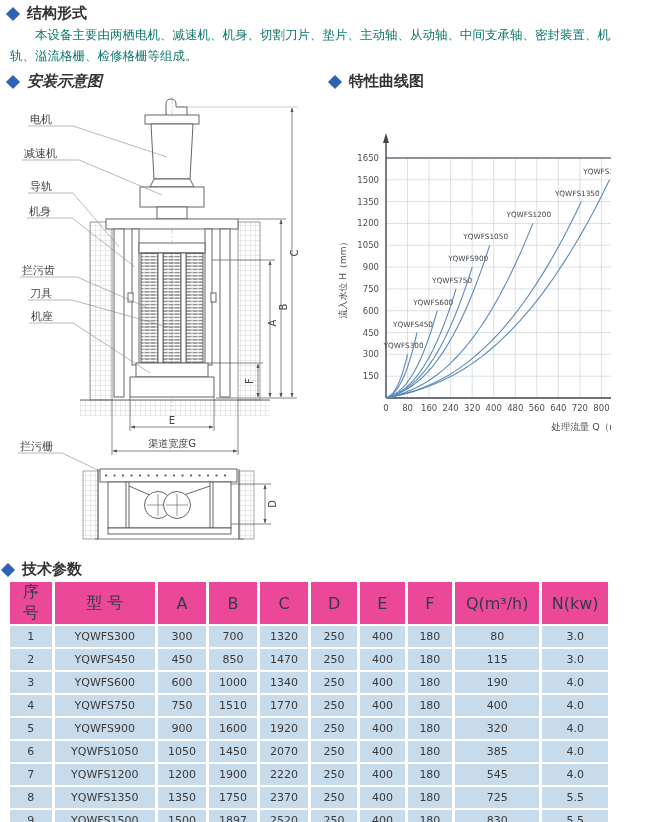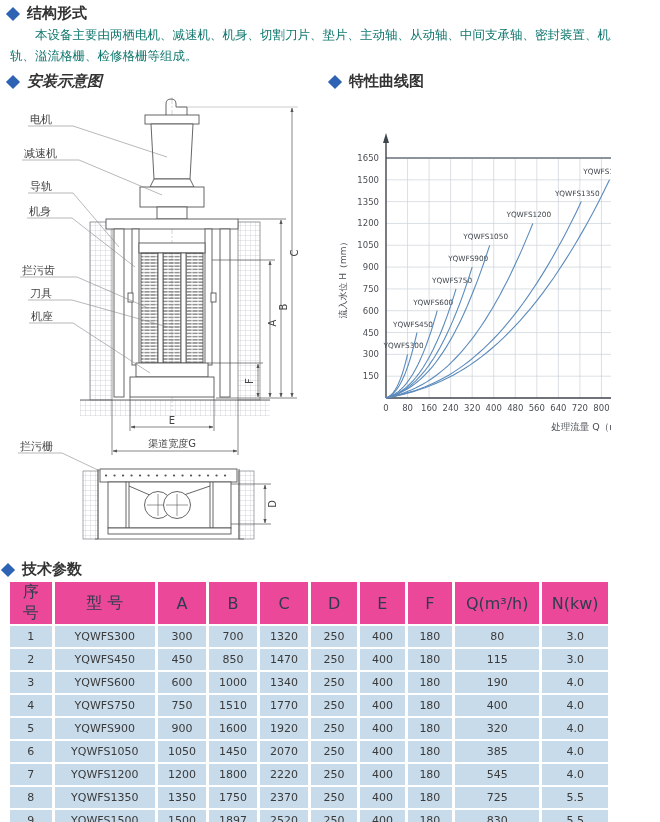--- a/index.html
+++ b/index.html
@@ -333,21 +333,21 @@
           <td>250</td>
           <td>400</td>
           <td>180</td>
           <td>385</td>
           <td>4.0</td>
         </tr>
         <tr>
           <td>7</td>
           <td>YQWFS1200</td>
           <td>1200</td>
-          <td>1800</td>
+          <td>1900</td>
           <td>2220</td>
           <td>250</td>
           <td>400</td>
           <td>180</td>
           <td>545</td>
           <td>4.0</td>
         </tr>
         <tr>
           <td>8</td>
           <td>YQWFS1350</td>

